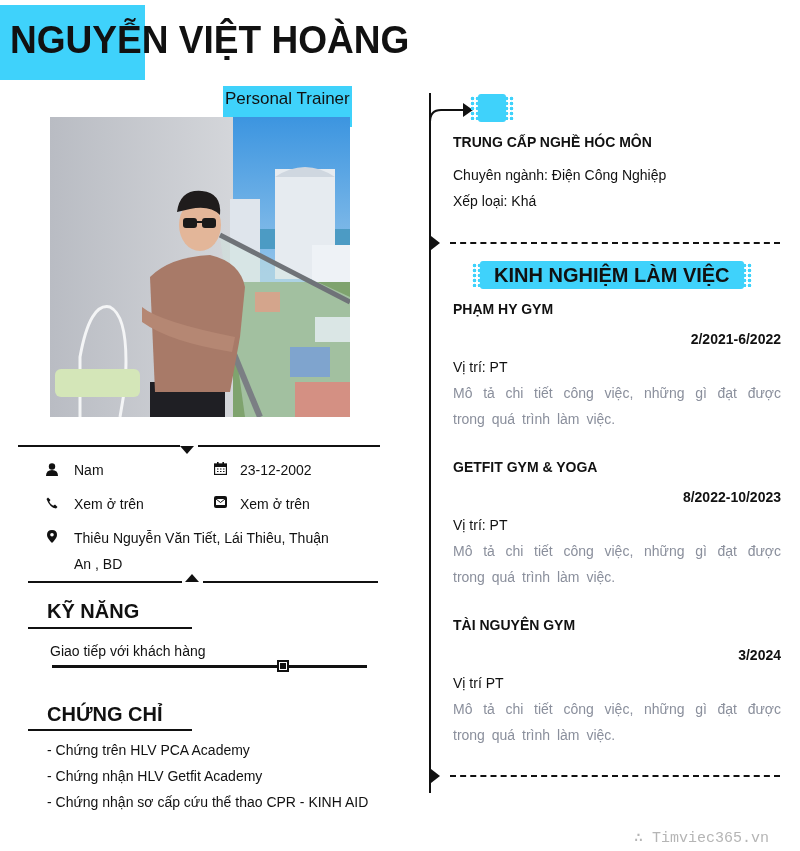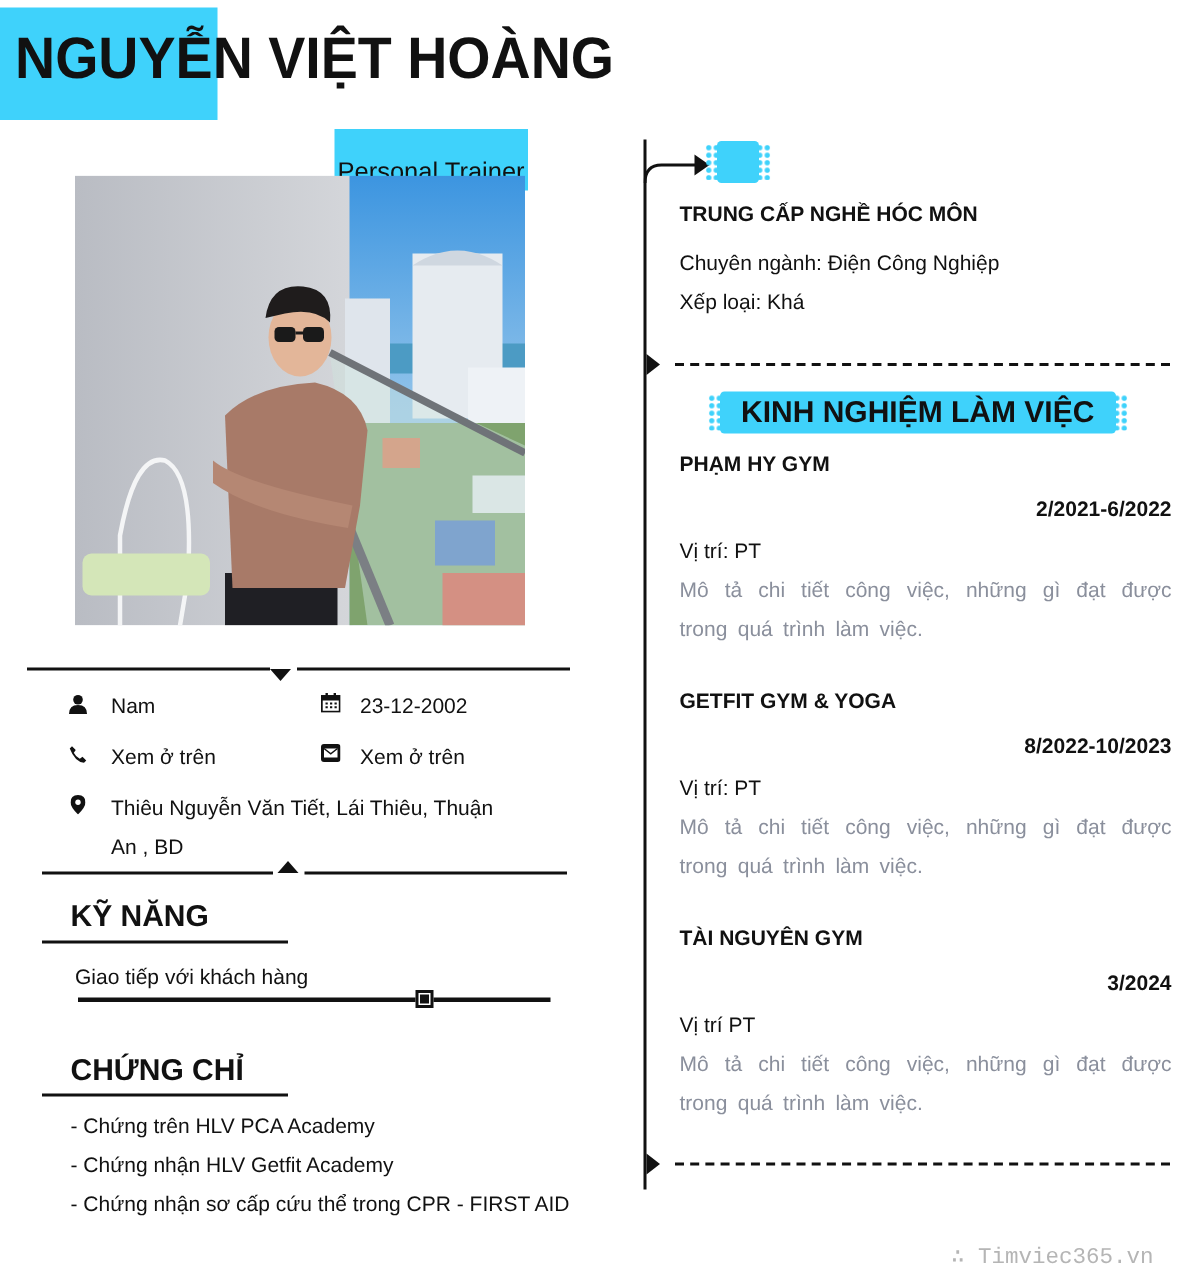--- a/index.html
+++ b/index.html
@@ -4,21 +4,21 @@
 <style>
   * { box-sizing: border-box; margin: 0; padding: 0; }
   html, body { width: 800px; height: 851px; background: #ffffff; overflow: hidden; }
   body { position: relative; font-family: "Liberation Sans", "DejaVu Sans", sans-serif; color: #111; }
 
   .abs { position: absolute; }
 
   
   .name-block { left: 0; top: 5px; width: 145px; height: 75px; background: #3fd2fb; }
   .name { left: 10px; top: 18px; font-size: 39px; font-weight: bold; letter-spacing: 0px; color: #111; white-space: nowrap; font-family: "Liberation Sans", sans-serif; transform: scaleX(0.95); transform-origin: left; }
-  .position { left: 223px; top: 86px; height: 41px; padding: 16px 2px; background: #3fd2fb; font-size: 17px; line-height: 25px; color: #111; }
+  .position { left: 223px; top: 86px; height: 41px; padding: 0 2px; background: #3fd2fb; font-size: 17px; line-height: 25px; color: #111; }
 
   
   .photo { left: 50px; top: 117px; width: 300px; height: 300px; overflow: hidden; }
   .photo svg { display: block; }
 
   
   .hline { height: 2px; background: #111; }
   .tri-down { width: 0; height: 0; border-left: 7px solid transparent; border-right: 7px solid transparent; border-top: 8px solid #111; }
   .tri-up { width: 0; height: 0; border-left: 7px solid transparent; border-right: 7px solid transparent; border-bottom: 8px solid #111; }
 
@@ -166,21 +166,21 @@
 <div class="abs skill-label" style="left:50px; top:643px;">Giao tiếp với khách hàng</div>
 <div class="abs skill-track" style="left:52px; top:665px; width:315px;"></div>
 <div class="abs skill-knob" style="left:277px; top:660px;">
     <span></span>
   </div>
 
 <div class="abs sec-title" style="left:47px; top:703px;">CHỨNG CHỈ</div>
 <div class="abs sec-underline" style="left:28px; top:729px; width:164px;"></div>
 <div class="abs cert" style="left:47px; top:737px;">- Chứng trên HLV PCA Academy</div>
 <div class="abs cert" style="left:47px; top:763px;">- Chứng nhận HLV Getfit Academy</div>
-<div class="abs cert" style="left:47px; top:789px;">- Chứng nhận sơ cấp cứu thể trong CPR - FIRST AID</div>
+<div class="abs cert" style="left:47px; top:789px;">- Chứng nhận sơ cấp cứu thể thao CPR - KINH AID</div>
 
 <div class="abs vline"></div>
 
 <svg class="abs" style="left:429px; top:100px;" width="45" height="24" viewBox="0 0 45 24">
   <path d="M1 22 Q1 10 12 10 L36 10" fill="none" stroke="#111" stroke-width="2"></path>
   <polygon points="34,3 44,10 34,17" fill="#111"></polygon>
 </svg>
 
 <div class="rsec-badge" style="left:478px; top:91px;">
   <div class="bg"></div>

